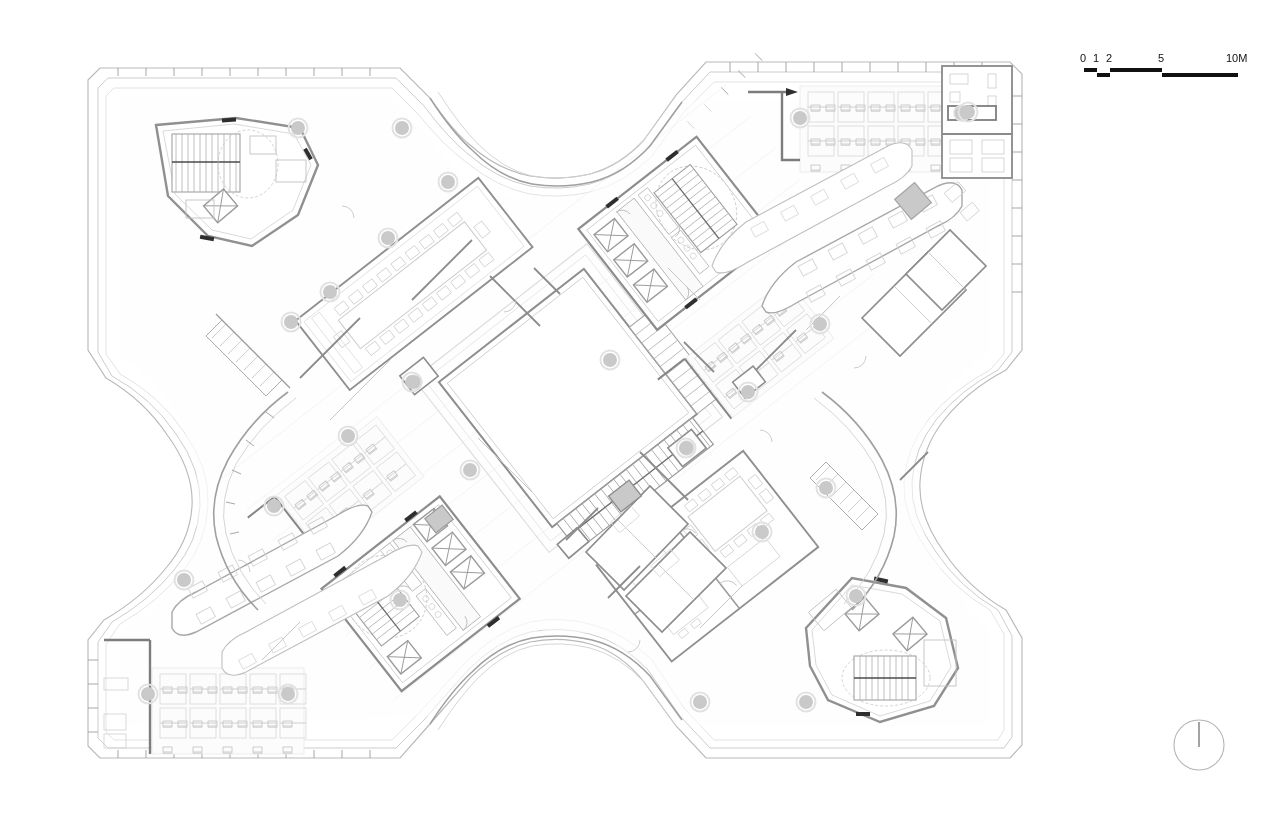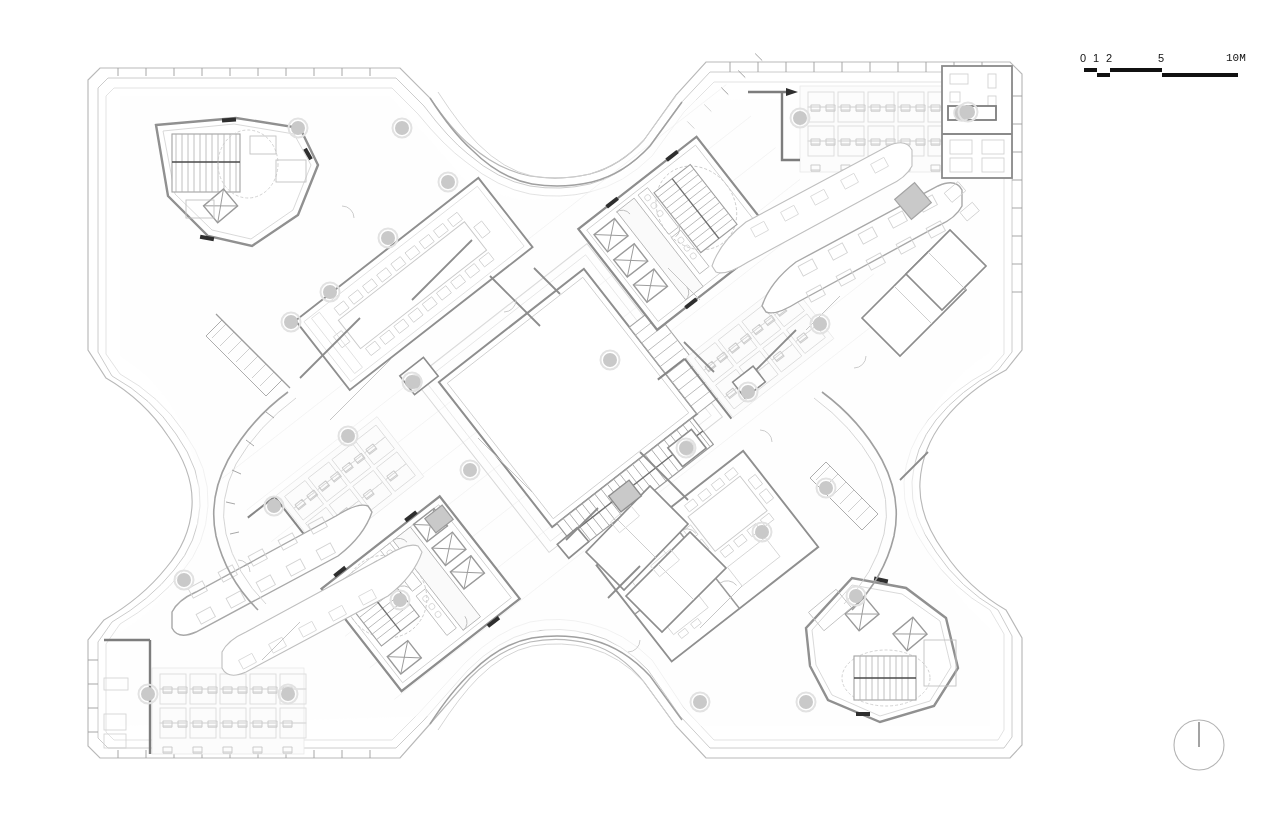--- a/index.html
+++ b/index.html
@@ -859,21 +859,21 @@
       <path d="M866,356 a12,12 0 0 1 -12,12"></path>
     </g>
 
   </svg>
 
   <div id="scalebar">
     <span class="sbLabel" style="left:10px;top:0px;">0</span>
     <span class="sbLabel" style="left:23px;top:0px;">1</span>
     <span class="sbLabel" style="left:36px;top:0px;">2</span>
     <span class="sbLabel" style="left:88px;top:0px;">5</span>
-    <span class="sbLabel" style="left:156px;top:0px;font-family:Liberation Mono, monospace;">10M</span>
+    <span class="sbLabel" style="left:156px;top:0px;">10M</span>
     <svg width="180" height="20" style="position:absolute;left:0;top:15px;">
       <rect x="14" y="1" width="13" height="4" fill="#111111"></rect>
       <rect x="27" y="6" width="13" height="4" fill="#111111"></rect>
       <rect x="40" y="1" width="52" height="4" fill="#111111"></rect>
       <rect x="92" y="6" width="76" height="4" fill="#111111"></rect>
     </svg>
   </div>
 
   <div id="northmark">
     <svg width="62" height="62" viewBox="0 0 62 62">

